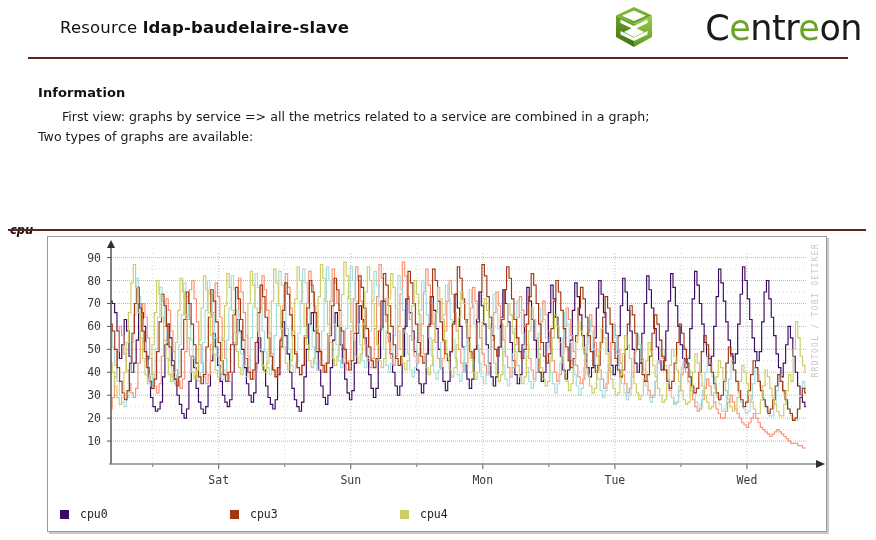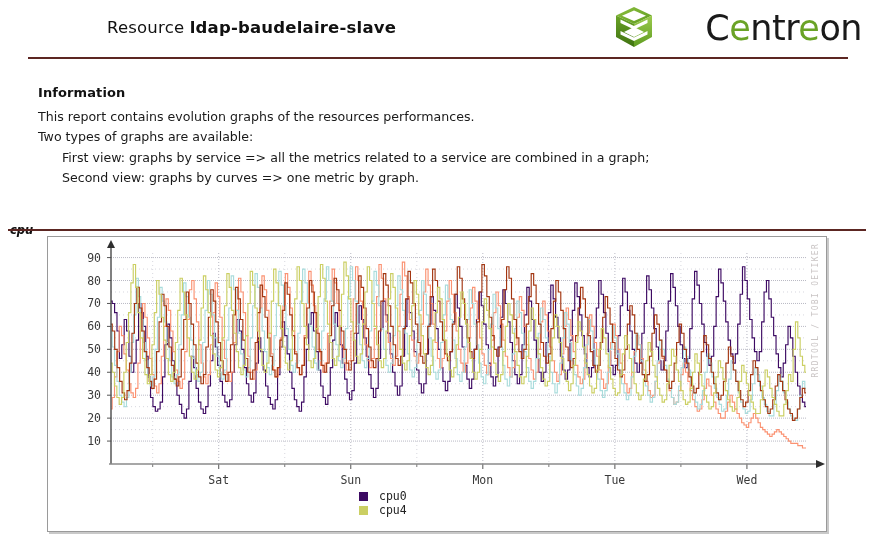--- a/index.html
+++ b/index.html
@@ -18,21 +18,20 @@
     height:50px;
     width:876px;
   }
   #page-title{
     position:absolute;
     left:60px; top:18px;
     font-size:16.5px;
     letter-spacing:.2px;
     white-space:nowrap;
     color:#111;
-    margin-left:47px;
   }
   #page-title .t-lead{font-weight:400;}
   #page-title .t-strong{font-weight:700;}
 
   
   #brand{
     position:absolute;
     right:14px; top:4px;
     height:46px;
     display:flex;align-items:center;gap:8px;
@@ -128,27 +127,26 @@
     writing-mode:vertical-rl;
     text-orientation:mixed;
     transform:rotate(180deg);
     white-space:nowrap;
     user-select:none;
   }
 
   
   #legend{
     position:absolute;
-    left:0; bottom:8px;
+    left:0; bottom:0;
     width:780px; height:34px;
     display:flex;
     align-items:center;
     box-sizing:border-box;
     padding-left:12px;
-    flex-direction:column;
   }
   .legend-item{
     display:flex;align-items:center;
     width:170px;
     flex:0 0 auto;
   }
   .legend-swatch{
     width:9px;height:9px;
     margin-right:11px;
     flex:0 0 auto;
@@ -201,24 +199,22 @@
       </svg>
     </div>
     <div id="brand-text"><span>C</span><span class="g">e</span><span>ntr</span><span class="g">e</span><span>on</span></div>
   </div>
 </div>
 
 <div id="rule-top"></div>
 
 <div id="information">
   <div id="info-heading">Information</div>
-  <div class="info-line">This report contains evolution graphs of the resources performances.</div>
+  <div class="info-line indent">First view: graphs by service =&gt; all the metrics related to a service are combined in a graph;</div>
   <div class="info-line">Two types of graphs are available:</div>
-  <div class="info-line indent">First view: graphs by service =&gt; all the metrics related to a service are combined in a graph;</div>
-  <div class="info-line indent">Second view: graphs by curves =&gt; one metric by graph.</div>
 </div>
 
 <div id="cpu-section-label">cpu</div>
 <div id="rule-cpu"></div>
 
 <div id="graph-panel">
   <div id="graph-inner">
     <svg id="plot-svg" viewBox="0 0 780 258" preserveAspectRatio="none">
         <line x1="63" y1="204.06521739130434" x2="758" y2="204.06521739130434" stroke="#b9b9c4" stroke-width="1" stroke-dasharray="1,1"></line>
         <line x1="63" y1="192.59782608695653" x2="758" y2="192.59782608695653" stroke="#d7d7de" stroke-width="1" stroke-dasharray="1,3"></line>
@@ -292,18 +288,22 @@
       </svg>
 
     <div id="rrd-watermark">RRDTOOL / TOBI OETIKER</div>
 
     <div id="legend">
         <div class="legend-item">
           <span class="legend-swatch" style="background: rgb(61, 10, 99);"></span>
           <span class="legend-label">cpu0</span>
         </div>
         <div class="legend-item">
+          <span class="legend-swatch" style="background: rgb(163, 54, 17);"></span>
+          <span class="legend-label">cpu3</span>
+        </div>
+        <div class="legend-item">
           <span class="legend-swatch" style="background: rgb(203, 207, 99);"></span>
           <span class="legend-label">cpu4</span>
         </div>
       </div>
   </div>
 </div>
 
 </body></html>

